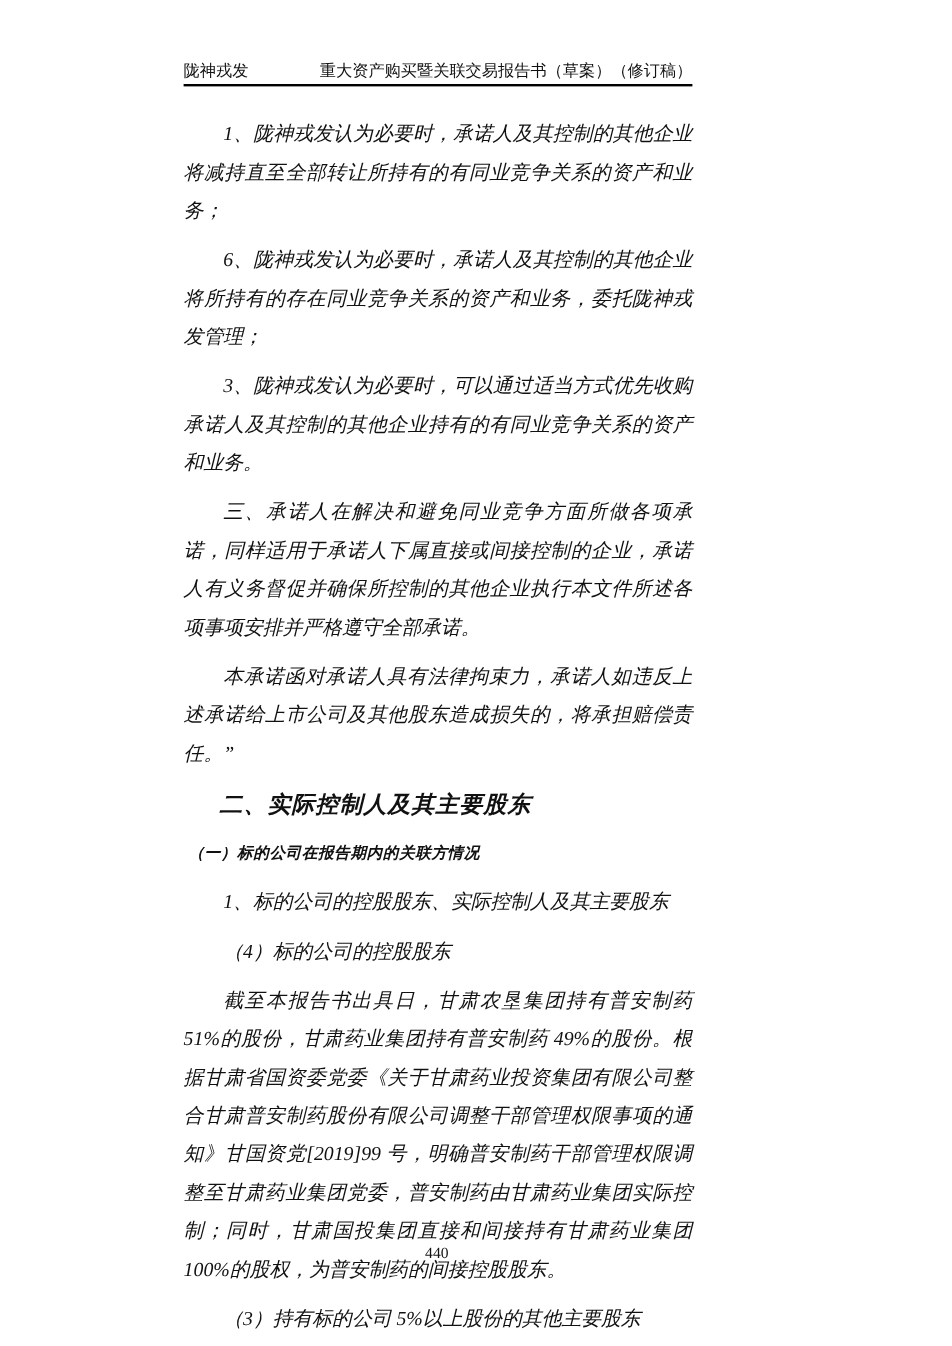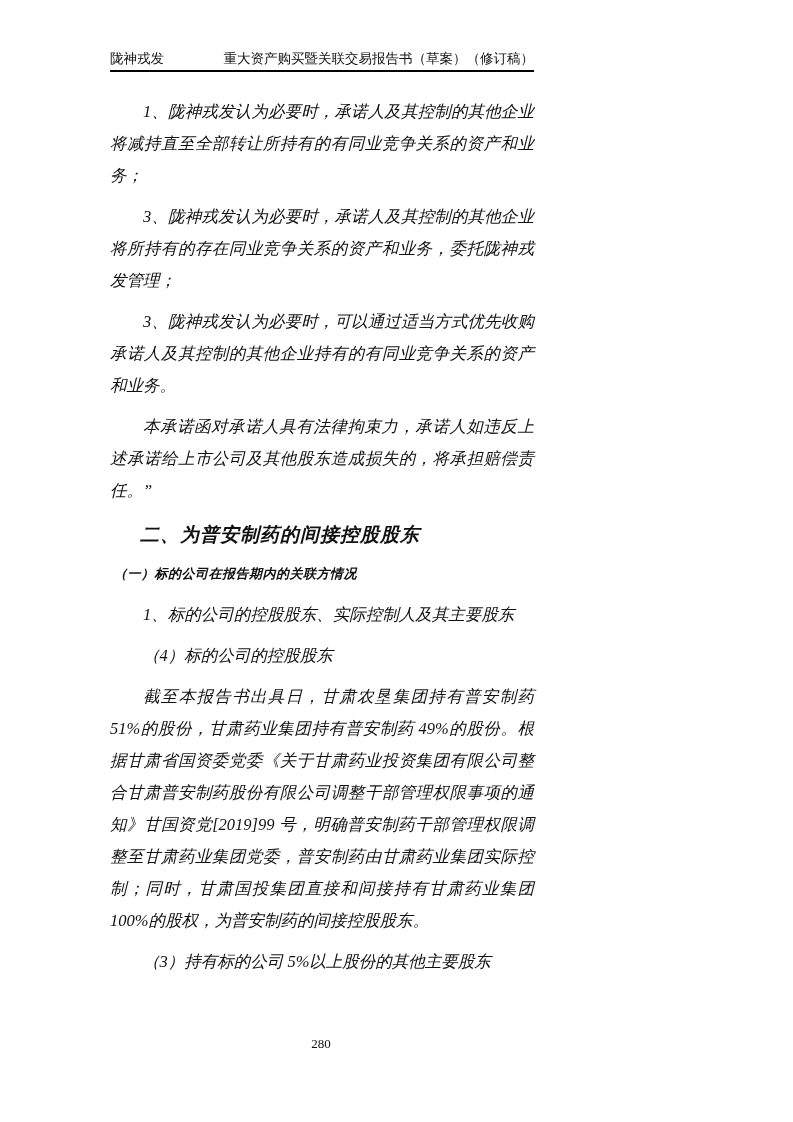--- a/index.html
+++ b/index.html
@@ -4,20 +4,21 @@
 <style>
   html, body { margin: 0; padding: 0; background: #ffffff; }
   .page {
     position: relative;
     width: 642px;
     height: 1122px;
     background: #ffffff;
     color: #111111;
     overflow: hidden;
     font-family: "Liberation Serif", "DejaVu Serif", serif;
+    margin-left: 43px;
   }
   .header {
     position: absolute;
     left: 110px;
     right: 108px;
     top: 50px;
   }
   .header-row {
     display: flex;
     justify-content: space-between;
@@ -84,28 +85,29 @@
   <div class="header">
     <div class="header-row">
       <span>陇神戎发</span>
       <span>重大资产购买暨关联交易报告书（草案）（修订稿）</span>
     </div>
     <div class="header-rule"></div>
   </div>
 
   <div class="content">
     <p class="para">1、陇神戎发认为必要时，承诺人及其控制的其他企业将减持直至全部转让所持有的有同业竞争关系的资产和业务；</p>
-    <p class="para">3、陇神戎发认为必要时，承诺人及其控制的其他企业将所持有的存在同业竞争关系的资产和业务，委托陇神戎发管理；</p>
+    <p class="para">6、陇神戎发认为必要时，承诺人及其控制的其他企业将所持有的存在同业竞争关系的资产和业务，委托陇神戎发管理；</p>
     <p class="para">3、陇神戎发认为必要时，可以通过适当方式优先收购承诺人及其控制的其他企业持有的有同业竞争关系的资产和业务。</p>
+    <p class="para">三、承诺人在解决和避免同业竞争方面所做各项承诺，同样适用于承诺人下属直接或间接控制的企业，承诺人有义务督促并确保所控制的其他企业执行本文件所述各项事项安排并严格遵守全部承诺。</p>
     <p class="para">本承诺函对承诺人具有法律拘束力，承诺人如违反上述承诺给上市公司及其他股东造成损失的，将承担赔偿责任。”</p>
-    <h2 class="h1">二、为普安制药的间接控股股东</h2>
+    <h2 class="h1">二、实际控制人及其主要股东</h2>
     <h3 class="h2">（一）标的公司在报告期内的关联方情况</h3>
     <p class="subitem">1、标的公司的控股股东、实际控制人及其主要股东</p>
     <p class="subitem">（4）标的公司的控股股东</p>
     <p class="para">截至本报告书出具日，甘肃农垦集团持有普安制药 51%的股份，甘肃药业集团持有普安制药 49%的股份。根据甘肃省国资委党委《关于甘肃药业投资集团有限公司整合甘肃普安制药股份有限公司调整干部管理权限事项的通知》甘国资党[2019]99 号，明确普安制药干部管理权限调整至甘肃药业集团党委，普安制药由甘肃药业集团实际控制；同时，甘肃国投集团直接和间接持有甘肃药业集团 100%的股权，为普安制药的间接控股股东。</p>
     <p class="subitem">（3）持有标的公司 5%以上股份的其他主要股东</p>
   </div>
 
   <div class="footer">
-    <span>280</span>
+    <span>440</span>
   </div>
 
 </div>
 
 </body></html>

